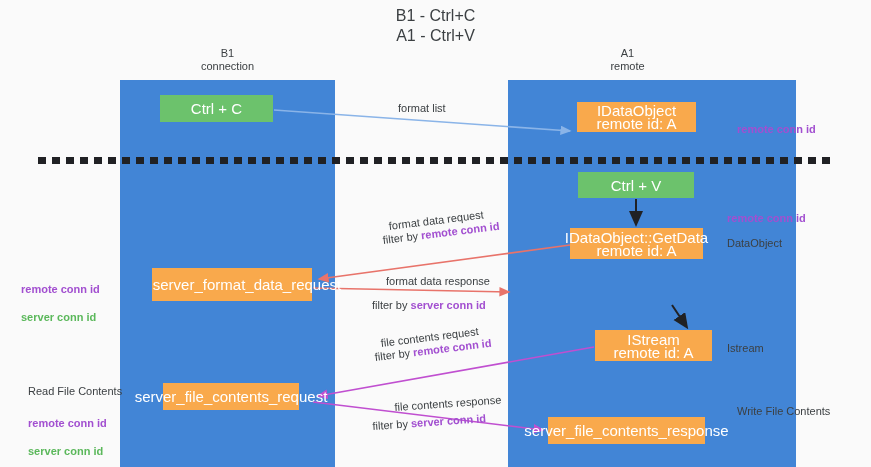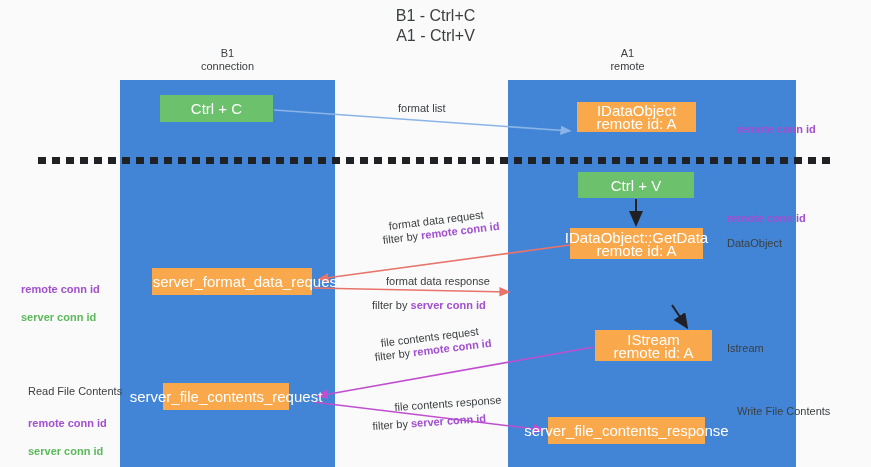--- a/index.html
+++ b/index.html
@@ -42,24 +42,24 @@
     color:#ffffff;text-align:center;white-space:pre-line;
     font-size:15px;line-height:13px;
   }
   .green{background:#6cc26c;}
   .orange{background:#f9a94c;}
 
   #node-ctrlc{left:160px;top:95px;width:113px;height:27px;}
   #node-idataobject{left:577px;top:102px;width:119px;height:30px;}
   #node-ctrlv{left:578px;top:172px;width:116px;height:26px;}
   #node-getdata{left:570px;top:228px;width:133px;height:31px;}
-  #node-sfdreq{left:152px;top:268px;width:160px;height:27px;padding-left:30px;}
+  #node-sfdreq{left:152px;top:268px;width:160px;height:33px;padding-left:30px;}
   #node-sfdresp{left:514px;top:279px;width:154px;height:26px;}
   #node-istream{left:595px;top:330px;width:117px;height:31px;}
-  #node-sfcreq{left:163px;top:383px;width:126px;height:27px;}
+  #node-sfcreq{left:163px;top:383px;width:136px;height:27px;}
   #node-sfcresp{left:548px;top:417px;width:157px;height:27px;}
 
   
   .side{position:absolute;font-size:11px;line-height:14px;white-space:pre-line;}
   .purple{color:#a24fd0;font-weight:bold;}
   .green-t{color:#5bb85b;font-weight:bold;}
   .plain{color:#3c4043;}
 
   #ann-remote-1{left:737px;top:122px;}
   #ann-remote-2{left:727px;top:211px;}

